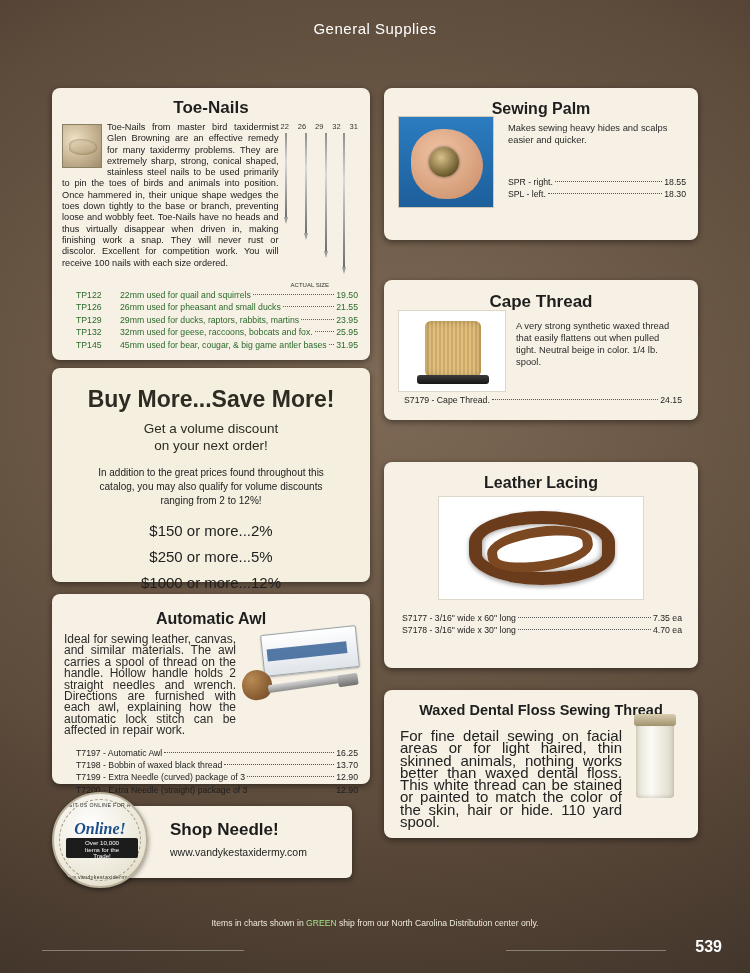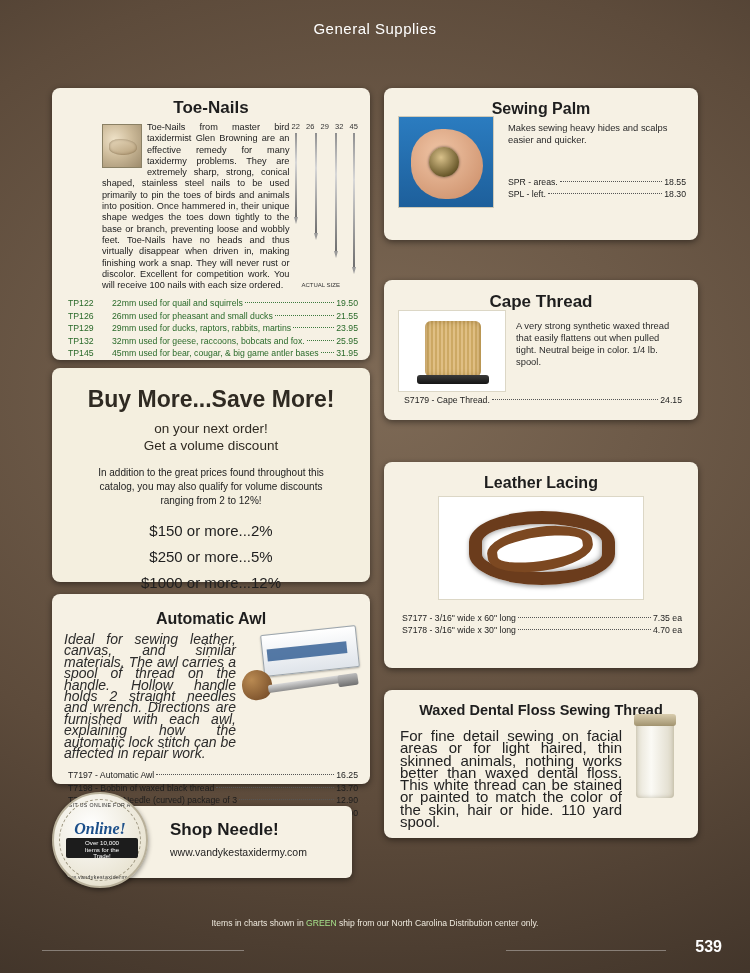--- a/index.html
+++ b/index.html
@@ -40,21 +40,21 @@
   .body-text {
     font-size: 9.2px;
     line-height: 11.3px;
     text-align: justify;
     color: #222;
   }
 
   
   #toe-nails { left: 52px; top: 88px; width: 318px; height: 272px; }
   #toe-nails h2 { margin-top: 10px; font-size: 17px; }
-  .tn-inner { padding: 4px 10px 0 10px; display: flex; margin-left: 40px; }
+  .tn-inner { padding: 4px 10px 0 10px; display: flex; }
   .tn-left { width: 218px; }
   .tn-photo {
     float: left; width: 40px; height: 44px; margin: 2px 5px 2px 0;
     border: 1px solid #8a8064;
     background:
       radial-gradient(circle at 30% 35%, #efe2c8 0%, #cdbb9a 45%, #9d8b6c 100%);
     position: relative; overflow: hidden;
   }
   .tn-photo:after {
     content: ""; position: absolute; left: 6px; top: 14px; width: 28px; height: 16px;
@@ -78,21 +78,21 @@
     border-top: 7px solid #9a9a9a;
   }
   .n1 { left: 6px;  height: 84px; }
   .n2 { left: 26px; height: 100px; }
   .n3 { left: 46px; height: 118px; }
   .n4 { left: 64px; height: 134px; }
   .actual-size {
     position: absolute; bottom: -6px; left: 12px;
     font-size: 6px; text-align: center; line-height: 7px; color: #333;
   }
-  .price-list { padding: 6px 12px 0 16px; }
+  .price-list { padding: 6px 12px 0 24px; }
   .price-row {
     display: flex; align-items: baseline;
     font-size: 8.7px; line-height: 12.4px;
     color: #2a6a2a;
   }
   .price-row .sku { width: 44px; flex: none; }
   .price-row .desc { white-space: nowrap; }
   .price-row .dots {
     flex: 1 1 auto; margin: 0 2px;
     border-bottom: 1px dotted #3d7a3d;
@@ -118,21 +118,21 @@
   }
   #buy-more .tier {
     text-align: center; font-size: 15px; color: #1f1f1f; margin-top: 9px;
   }
   #buy-more .tier.first { margin-top: 14px; }
 
   
   #awl { left: 52px; top: 594px; width: 318px; height: 190px; }
   #awl h2 { margin-top: 16px; }
   .awl-body { padding: 6px 12px 0 12px; position: relative; }
-  .awl-text { width: 172px; font-size: 14px; line-height: 11.4px; text-align: justify; font-style: italic; }
+  .awl-text { width: 172px; font-size: 12px; line-height: 11.4px; text-align: justify; }
   .awl-img {
     position: absolute; right: 8px; top: 2px; width: 128px; height: 86px;
   }
   .awl-box {
     position: absolute; right: 4px; top: 0; width: 96px; height: 42px;
     background: linear-gradient(#ffffff, #dfe4ea);
     border: 1px solid #9aa4ad; border-radius: 2px;
     transform: rotate(-6deg);
     box-shadow: 0 1px 2px rgba(0,0,0,.3);
   }
@@ -312,21 +312,21 @@
       <div class="tn-left">
         <div class="tn-photo"></div>
         <div class="body-text">Toe-Nails from master bird taxidermist Glen Browning are an effective remedy for many taxidermy problems. They are extremely sharp, strong, conical shaped, stainless steel nails to be used primarily to pin the toes of birds and animals into position. Once hammered in, their unique shape wedges the toes down tightly to the base or branch, preventing loose and wobbly feet. Toe-Nails have no heads and thus virtually disappear when driven in, making finishing work a snap. They will never rust or discolor. Excellent for competition work. You will receive 100 nails with each size ordered.</div>
       </div>
       <div class="tn-right">
         <div class="needle-nums">
           <span>22</span>
           <span>26</span>
           <span>29</span>
           <span>32</span>
-          <span>45</span>
+          <span>31</span>
         </div>
         <div class="needle-box">
           <div class="needle n1"></div>
           <div class="needle n2"></div>
           <div class="needle n3"></div>
           <div class="needle n4"></div>
           <div class="actual-size">ACTUAL SIZE</div>
         </div>
       </div>
     </div>
@@ -360,22 +360,22 @@
         <span class="desc">45mm used for bear, cougar, &amp; big game antler bases</span>
         <span class="dots"></span>
         <span class="amt">31.95</span>
       </div>
     </div>
   </div>
 
   <div class="card cream" id="buy-more">
     <div class="bm-title">Buy More...Save More!</div>
     <div class="bm-sub">
+      <div>Get a volume discount</div>
       <div>on your next order!</div>
-      <div>Get a volume discount</div>
     </div>
     <div class="bm-para">In addition to the great prices found throughout this catalog, you may also qualify for volume discounts ranging from 2 to 12%!</div>
     <div class="tier first">$150 or more...2%</div>
     <div class="tier">$250 or more...5%</div>
     <div class="tier">$1000 or more...12%</div>
   </div>
 
   <div class="card" id="awl">
     <h2>Automatic Awl</h2>
     <div class="awl-body">
@@ -413,21 +413,21 @@
 
   <div class="card" id="sewing-palm">
     <h2>Sewing Palm</h2>
     <div class="sp-img">
       <div class="sp-hand"></div>
       <div class="sp-disc"></div>
     </div>
     <div class="sp-text">Makes sewing heavy hides and scalps easier and quicker.</div>
     <div class="sp-prices">
       <div class="price-row black">
-        <span class="desc">SPR - areas.</span>
+        <span class="desc">SPR - right.</span>
         <span class="dots"></span>
         <span class="amt">18.55</span>
       </div>
       <div class="price-row black">
         <span class="desc">SPL - left.</span>
         <span class="dots"></span>
         <span class="amt">18.30</span>
       </div>
     </div>
   </div>

